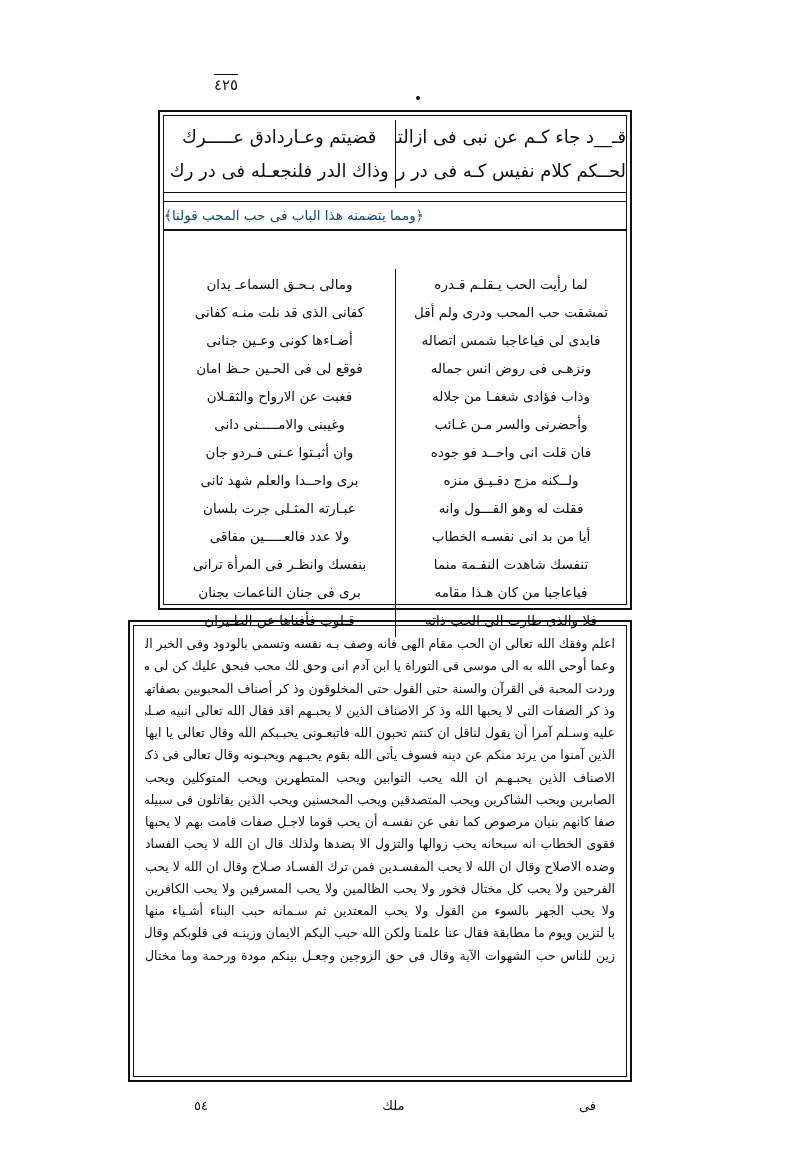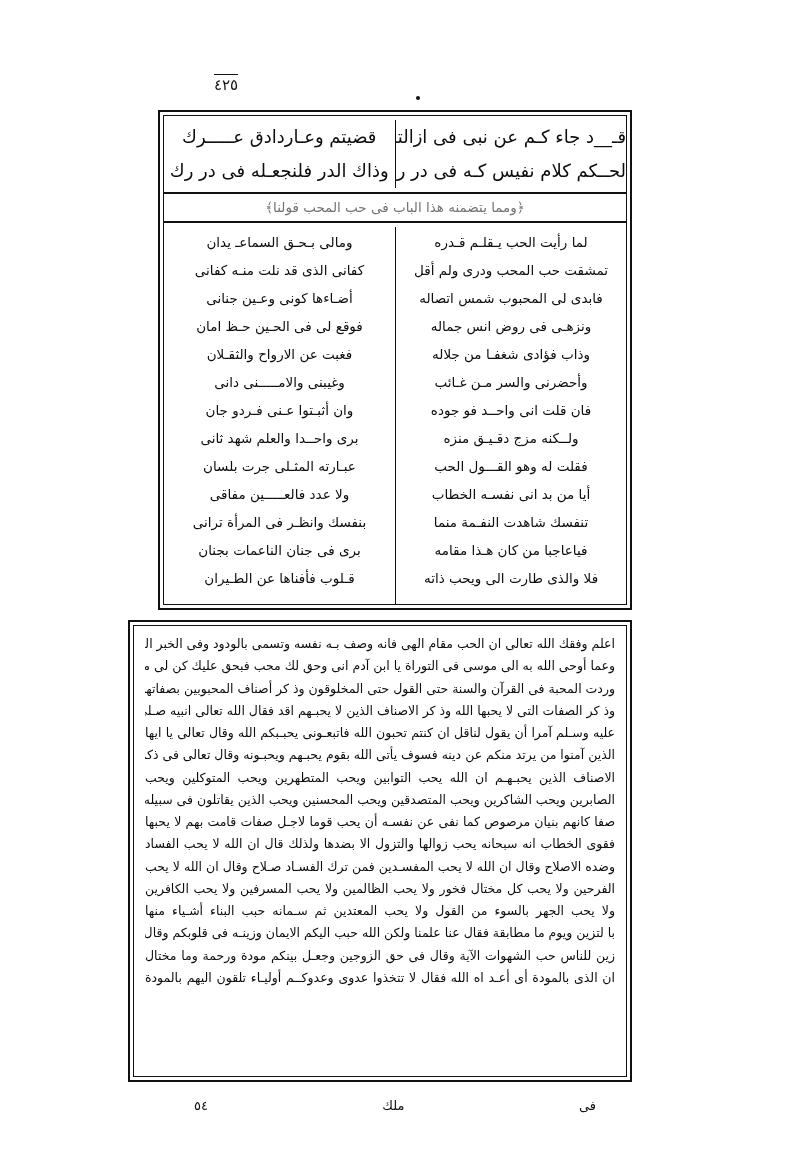--- a/index.html
+++ b/index.html
@@ -87,40 +87,42 @@
     color: #0d0d0d;
     direction: rtl;
     white-space: nowrap;
     overflow: hidden;
   }
   .split-cell.right-col {
     border-left: 1.5px solid #111;
   }
 
   .heading-band {
-    text-align: center;
+    text-align: left;
     font-size: 13.5px;
     padding: 5px 0 6px 0;
     direction: rtl;
-    color: #737373;
+    color: #0c4a6e;
     border-bottom: 2px solid #111;
     border-top: 1.5px solid #111;
+    margin-top: 8px;
   }
 
   .poem {
     flex: 1 1 auto;
     display: flex;
     direction: rtl;
     padding-top: 4px;
   }
   .poem-col {
     flex: 1 1 50%;
     padding: 2px 10px;
     direction: rtl;
     box-sizing: border-box;
+    margin-top: 34px;
   }
   .poem-col.right-col {
     border-left: 1.5px solid #111;
   }
   .poem-line {
     font-size: 13.5px;
     line-height: 2.07;
     color: #0d0d0d;
     text-align: center;
     white-space: nowrap;
@@ -199,31 +201,31 @@
           <div class="split-cell">وذاك الدر فلنجعـله فى در رك</div>
         </div>
       </div>
 
       <div class="heading-band">﴿ومما يتضمنه هذا الباب فى حب المحب قولنا﴾</div>
 
       <div class="poem">
         <div class="poem-col right-col">
           <div class="poem-line">لما رأيت الحب يـقلـم قـدره</div>
           <div class="poem-line">تمشقت حب المحب ودرى ولم أقل</div>
-          <div class="poem-line">فابدى لى المحبوب شمس اتصاله</div>
+          <div class="poem-line">فابدى لى فياعاجبا شمس اتصاله</div>
           <div class="poem-line">ونزهـى فى روض انس جماله</div>
           <div class="poem-line">وذاب فؤادى شغفـا من جلاله</div>
           <div class="poem-line">وأحضرنى والسر مـن غـائب</div>
           <div class="poem-line">فان قلت انى واحــد فو جوده</div>
           <div class="poem-line">ولــكنه مزج دقـيـق منزه</div>
-          <div class="poem-line">فقلت له وهو القـــول الحب</div>
+          <div class="poem-line">فقلت له وهو القـــول وانه</div>
           <div class="poem-line">أيا من بد انى نفسـه الخطاب</div>
           <div class="poem-line">تنفسك شاهدت النفـمة منما</div>
           <div class="poem-line">فياعاجبا من كان هـذا مقامه</div>
-          <div class="poem-line">فلا والذى طارت الى ويحب ذاته</div>
+          <div class="poem-line">فلا والذى طارت الى الحب ذاته</div>
         </div>
         <div class="poem-col">
           <div class="poem-line">ومالى بـحـق السماعـ يدان</div>
           <div class="poem-line">كفانى الذى قد نلت منـه كفانى</div>
           <div class="poem-line">أضـاءها كونى وعـين جنانى</div>
           <div class="poem-line">فوقع لى فى الحـين حـظ امان</div>
           <div class="poem-line">فغبت عن الارواح والثقـلان</div>
           <div class="poem-line">وغيبنى والامـــــنى دانى</div>
           <div class="poem-line">وان أثبـتوا عـنى فـردو جان</div>
           <div class="poem-line">برى واحــدا والعلم شهد ثانى</div>
@@ -248,21 +250,20 @@
       <div class="prose-line">الذين آمنوا من يرتد منكم عن دينه فسوف يأتى الله بقوم يحبـهم ويحبـونه وقال تعالى فى ذكر</div>
       <div class="prose-line">الاصناف الذين يحبـهـم ان الله يحب التوابين ويحب المتطهرين ويحب المتوكلين ويحب</div>
       <div class="prose-line">الصابرين ويحب الشاكرين ويحب المتصدقين ويحب المحسنين ويحب الذين يقاتلون فى سبيله</div>
       <div class="prose-line">صفا كانهم بنيان مرصوص كما نفى عن نفسـه أن يحب قوما لاجـل صفات قامت بهم لا يحبها</div>
       <div class="prose-line">فقوى الخطاب انه سبحانه يحب زوالها والتزول الا بضدها ولذلك قال ان الله لا يحب الفساد</div>
       <div class="prose-line">وضده الاصلاح وقال ان الله لا يحب المفسـدين فمن ترك الفسـاد صـلاح وقال ان الله لا يحب</div>
       <div class="prose-line">الفرحين  ولا يحب كل مختال فخور  ولا يحب الظالمين  ولا يحب المسرفين ولا يحب الكافرين</div>
       <div class="prose-line">ولا يحب الجهر بالسوء من القول  ولا يحب المعتدين  ثم سـمانه حبب البناء أشـياء منها</div>
       <div class="prose-line">با لتزين ويوم ما مطابقة فقال عنا علمنا ولكن الله حبب اليكم الايمان وزينـه فى قلوبكم  وقال</div>
       <div class="prose-line">زين للناس حب الشهوات الآية وقال فى حق الزوجين وجعـل بينكم مودة ورحمة  وما مختال</div>
-      <div class="prose-line">ان الذى بالمودة أى أعـد اه الله فقال لا تتخذوا عدوى وعدوكــم أوليـاء تلقون اليهم بالمودة</div>
     </div>
   </div>
 
   <div class="footer">
     <div class="footer-item">فى</div>
     <div class="footer-item">ملك</div>
     <div class="footer-item">٥٤</div>
   </div>
 
 </div>

